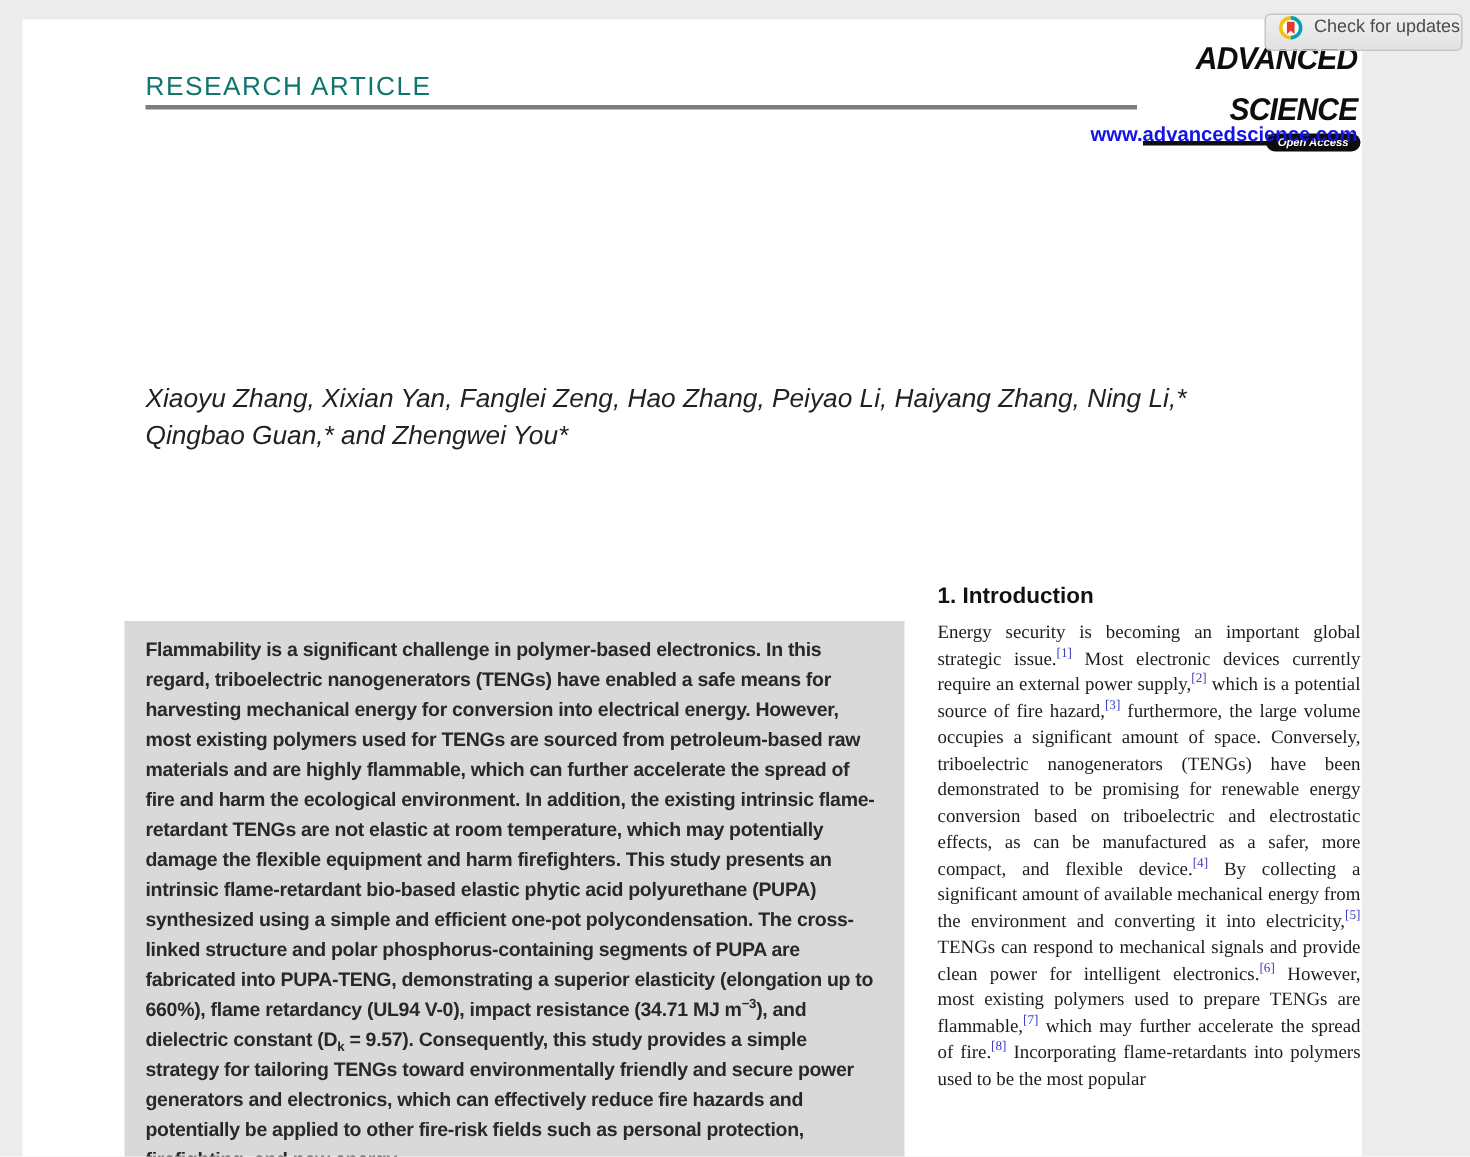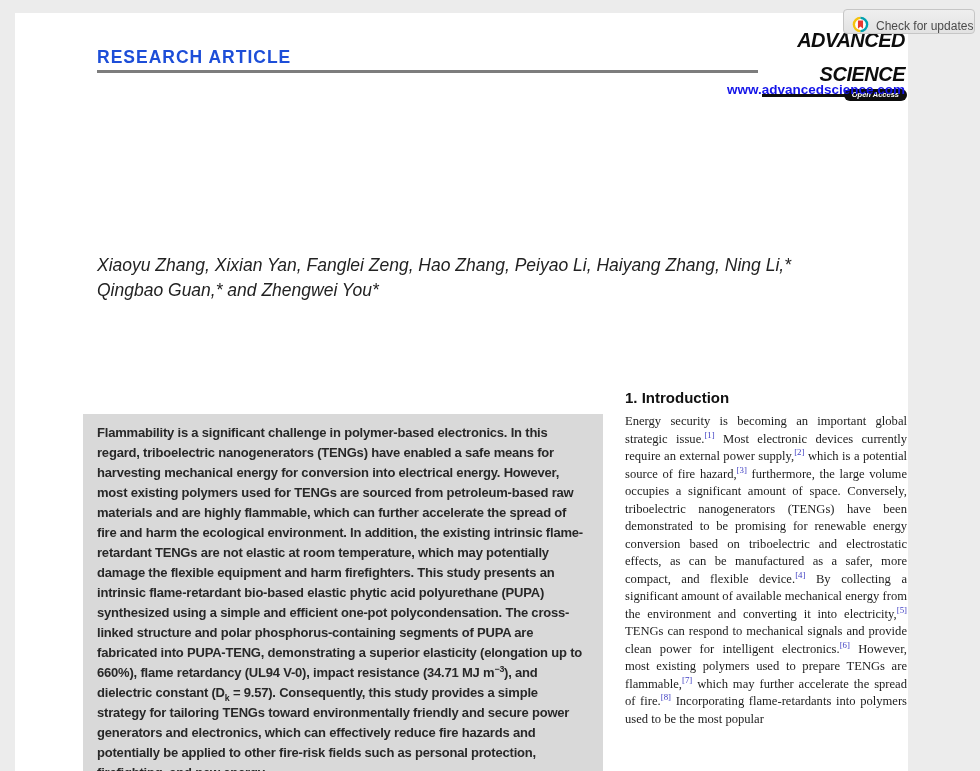--- a/index.html
+++ b/index.html
@@ -15,31 +15,31 @@
     width:893px; height:758px;
     background:#ffffff;
   }
   
   .updates-badge {
     position:absolute; left:843px; top:9px;
     width:132px; height:25px;
     background:linear-gradient(#efefef,#e2e2e2);
     border:1px solid #c6c6c6;
     border-radius:4px;
-    display:flex; align-items:flex-end;
+    display:flex; align-items:flex-start;
     padding:0 8px; gap:7px;
     cursor:pointer;
     z-index:5;
   }
   .updates-badge .label { font-size:12px; color:#4b4b4b; white-space:nowrap; }
   
   .kicker {
     position:absolute; left:82px; top:34px;
-    font-size:17.5px; font-weight:bold; letter-spacing:1px;
-    color:#1d4ed8;
+    font-size:17.5px; font-weight:normal; letter-spacing:1px;
+    color:#0f766e;
   }
   .header-rule {
     position:absolute; left:82px; top:57px;
     width:661px; height:3px; background:#7d7d7d;
   }
   .logo {
     position:absolute; right:3px; top:20px;
     width:160px; text-align:right;
   }
   .logo-line1, .logo-line2 {

